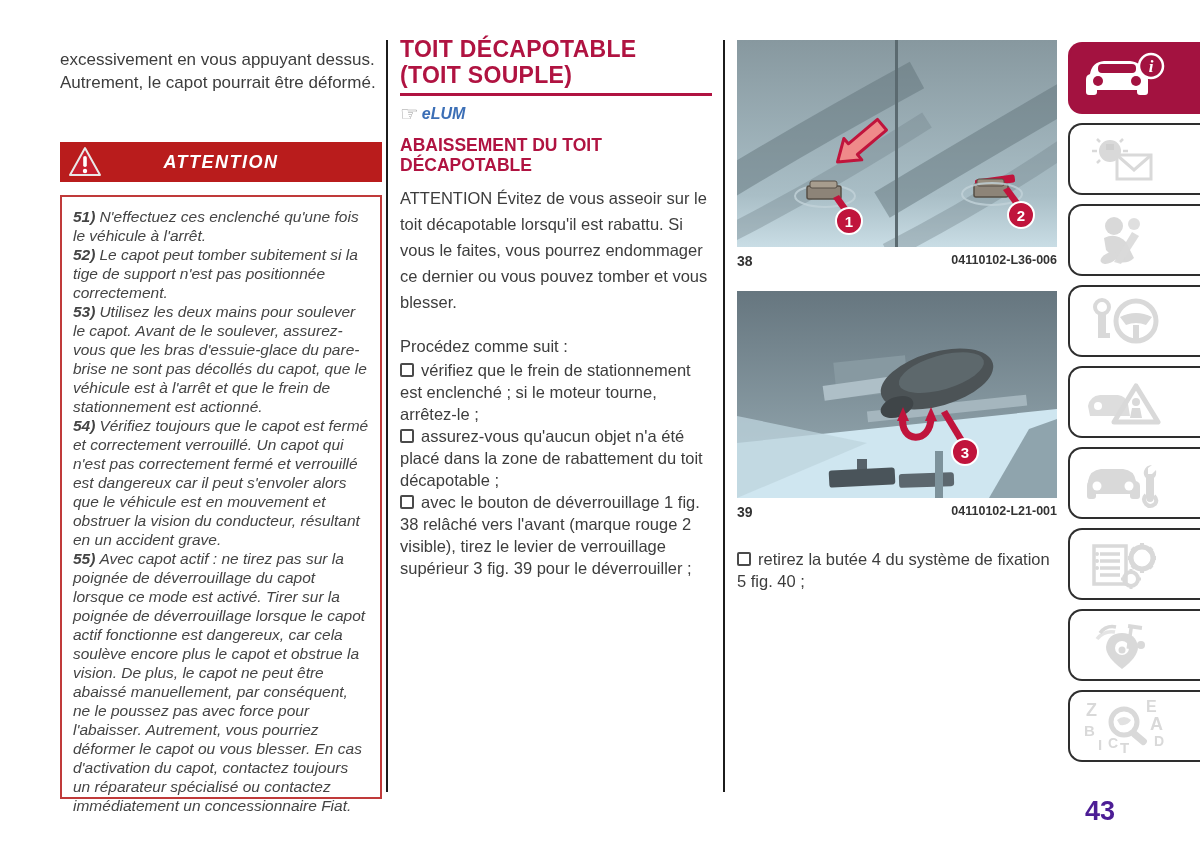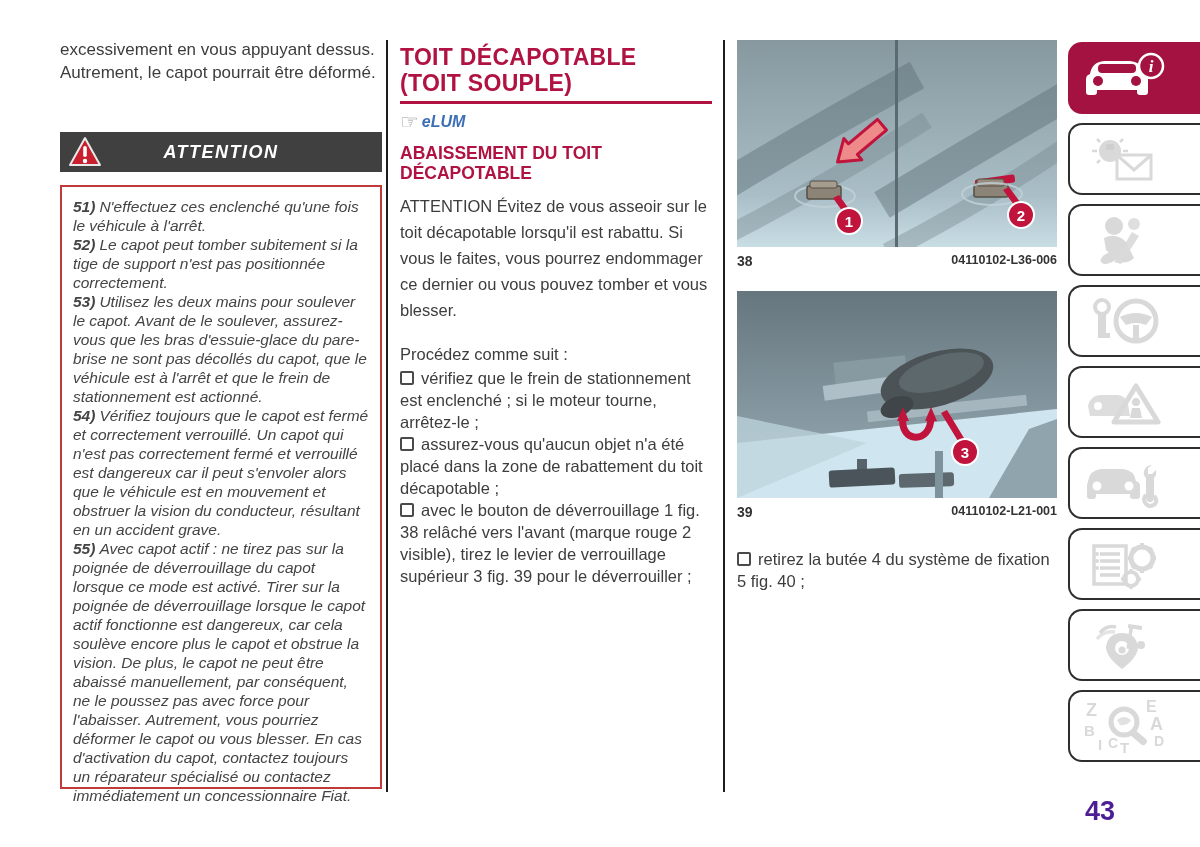--- a/index.html
+++ b/index.html
@@ -1,29 +1,29 @@
 <!DOCTYPE html>
 <html><head>
 <meta charset="utf-8">
 <style>
   html,body{margin:0;padding:0;}
   body{width:1200px;height:847px;overflow:hidden;background:#ffffff;
        font-family:"Liberation Sans",sans-serif;color:#3d3d3d;}
   .page{position:relative;width:1200px;height:847px;}
 
   
-  .col-left{position:absolute;left:60px;top:38px;width:322px;}
-  .col-mid{position:absolute;left:400px;top:44px;width:312px;}
+  .col-left{position:absolute;left:60px;top:48px;width:322px;}
+  .col-mid{position:absolute;left:400px;top:36px;width:312px;}
   .col-right{position:absolute;left:737px;top:40px;width:320px;}
   .divider{position:absolute;top:40px;width:2px;height:752px;background:#1c1c1c;}
   #divider1{left:386px;} #divider2{left:723px;}
 
   
   .intro{font-size:17px;line-height:23px;margin:0 0 0 0;}
-  .attn-bar{position:absolute;left:0;top:94px;width:322px;height:40px;background:#404040;
+  .attn-bar{position:absolute;left:0;top:94px;width:322px;height:40px;background:#b91c1c;
             display:flex;align-items:center;justify-content:center;}
   .attn-bar .tri{position:absolute;left:8px;top:4px;}
   .attn-label{color:#ffffff;font-weight:bold;font-style:italic;font-size:18px;letter-spacing:1.5px;}
   .warn-box{position:absolute;left:0;top:147px;width:296px;height:580px;
             border:2px solid #c03a3a;padding:10px 11px;}
   .warn-box p{margin:0;font-style:italic;font-size:15.5px;line-height:19px;color:#444;}
   .warn-box b{font-style:italic;margin-right:4px;}
 
   
   .title{color:#b01341;font-weight:bold;font-size:23px;line-height:26px;letter-spacing:.3px;

